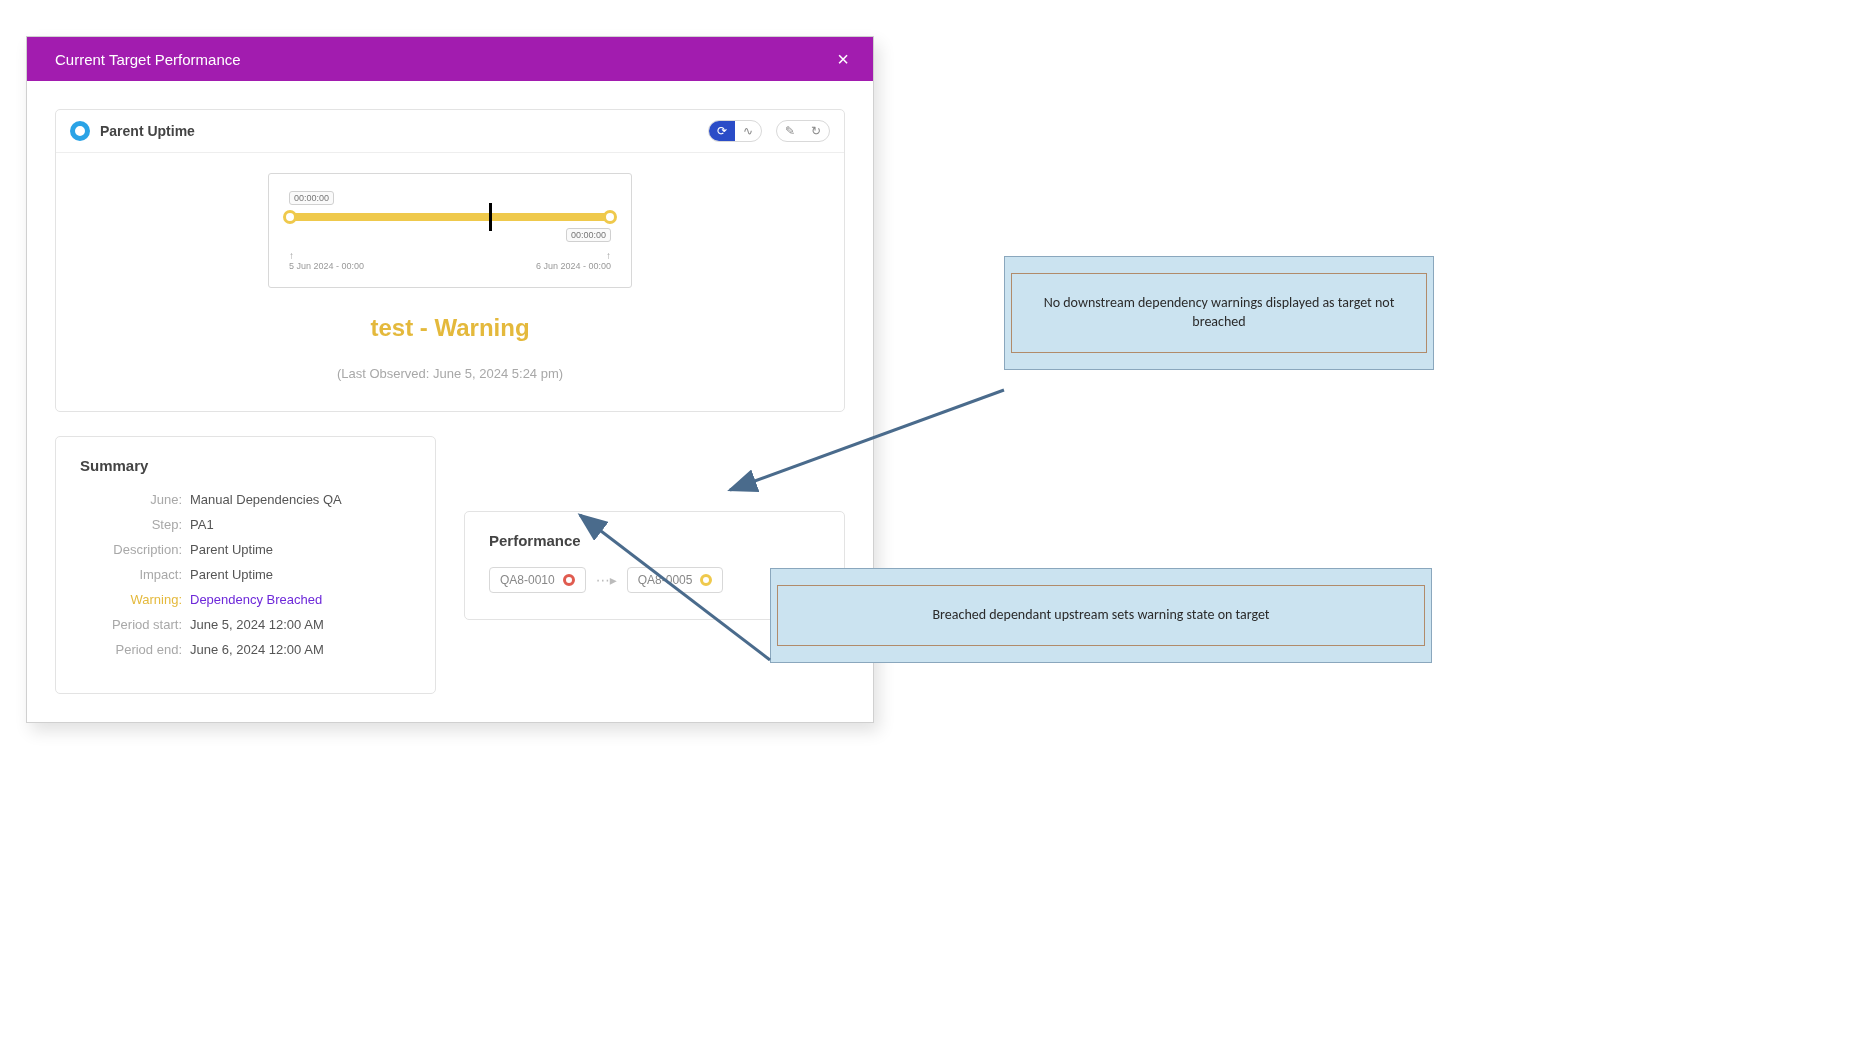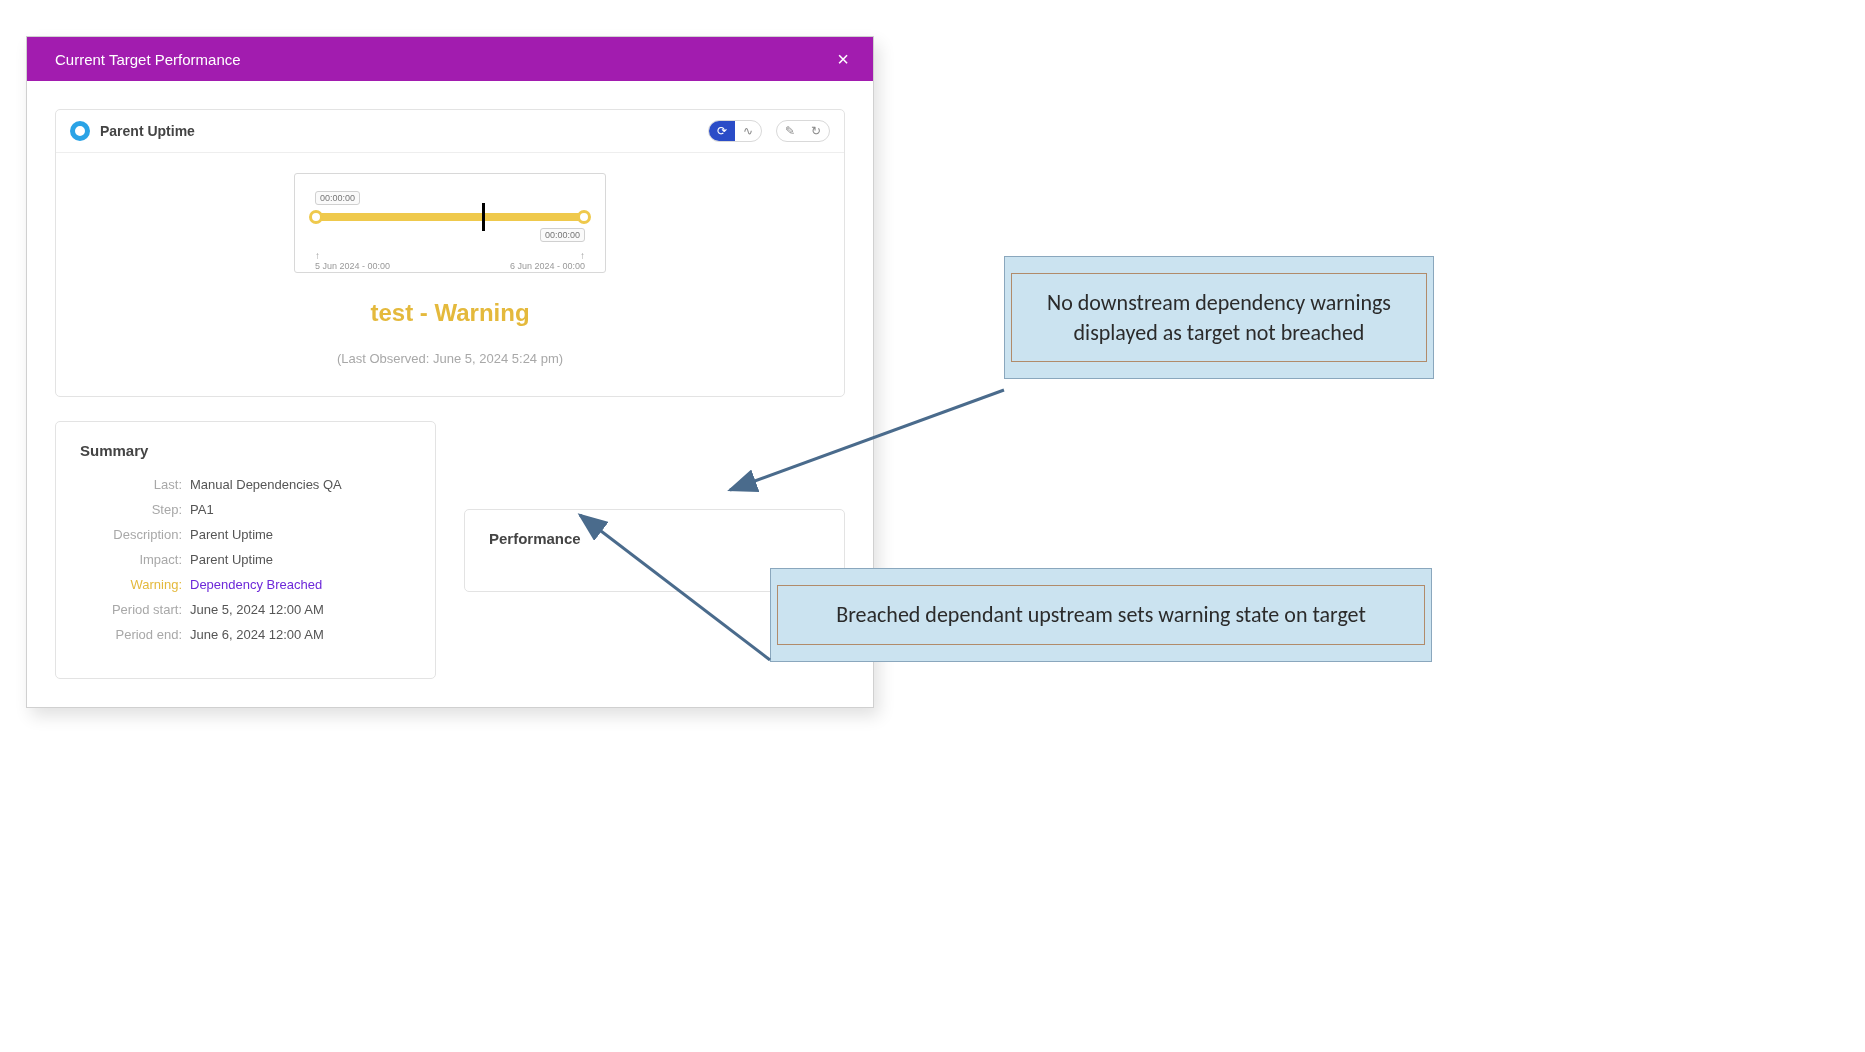--- a/index.html
+++ b/index.html
@@ -100,22 +100,22 @@
     border-top: 1px solid #eee;
     padding: 20px 24px 30px;
     display: flex;
     flex-direction: column;
     align-items: center;
   }
 
   .timeline-box {
     border: 1px solid #d8d8d8;
     border-radius: 3px;
-    padding: 14px 20px 1px;
-    width: 312px;
+    padding: 14px 20px 16px;
+    width: 364px;
     position: relative;
   }
   .tl-badge {
     font-size: 9px;
     color: #777;
     border: 1px solid #d0d0d0;
     background: #fafafa;
     border-radius: 3px;
     padding: 1px 4px;
     display: inline-block;
@@ -231,23 +231,23 @@
   .callout {
     position: absolute;
     background: #cbe3f0;
     border: 1px solid #8aa7bd;
     padding: 16px 6px;
     color: #2b2b2b;
     font-family: Calibri, "Segoe UI", Arial, sans-serif;
   }
   .callout-inner {
     border: 1px solid #b18b6a;
-    padding: 14px 22px;
+    padding: 20px 22px;
     text-align: center;
-    font-size: 22px;
+    font-size: 14px;
     line-height: 1.35;
   }
   #callout1 { left: 1004px; top: 256px; width: 430px; }
   #callout2 { left: 770px;  top: 568px; width: 662px; }
 
   
   svg.arrows {
     position: absolute;
     left: 0; top: 0;
     width: 1865px; height: 1052px;
@@ -303,21 +303,21 @@
         <div class="status-line">test - Warning</div>
         <div class="observed">(Last Observed: June 5, 2024 5:24 pm)</div>
       </div>
     </div>
 
     <div class="cols">
       <div class="card col-card">
         <div class="col-title">Summary</div>
 
         <div class="kv">
-          <div class="k">Last:</div>
+          <div class="k">June:</div>
           <div class="v">Manual Dependencies QA</div>
         </div>
         <div class="kv">
           <div class="k">Step:</div>
           <div class="v">PA1</div>
         </div>
         <div class="kv">
           <div class="k">Description:</div>
           <div class="v">Parent Uptime</div>
         </div>
@@ -334,20 +334,31 @@
           <div class="v">June 5, 2024 12:00 AM</div>
         </div>
         <div class="kv">
           <div class="k">Period end:</div>
           <div class="v">June 6, 2024 12:00 AM</div>
         </div>
       </div>
 
       <div class="card col-card">
         <div class="col-title">Performance</div>
+        <div class="dep-row">
+          <div class="chip">
+            <span>QA8-0010</span>
+            <span class="dot red"></span>
+          </div>
+          <span class="dep-arrow">⋯▸</span>
+          <div class="chip">
+            <span>QA8-0005</span>
+            <span class="dot yellow"></span>
+          </div>
+        </div>
       </div>
     </div>
 
   </div>
 </div>
 
 <div id="callout1" class="callout">
   <div class="callout-inner">No downstream dependency warnings displayed as target not breached</div>
 </div>
 <div id="callout2" class="callout">

